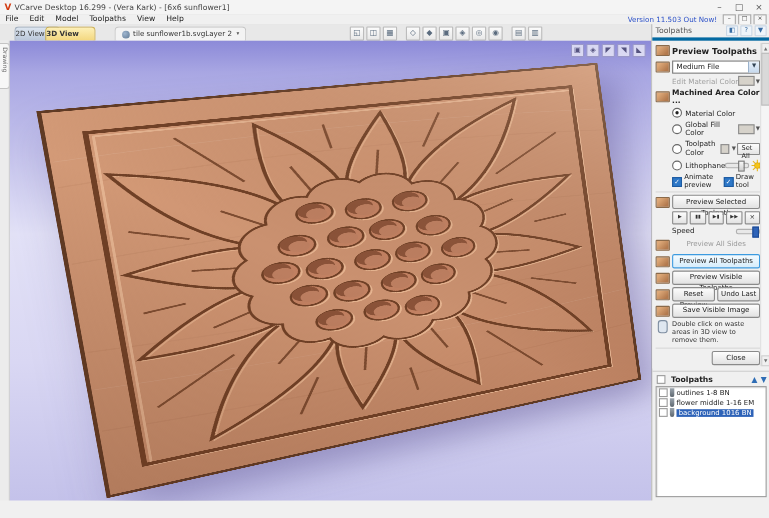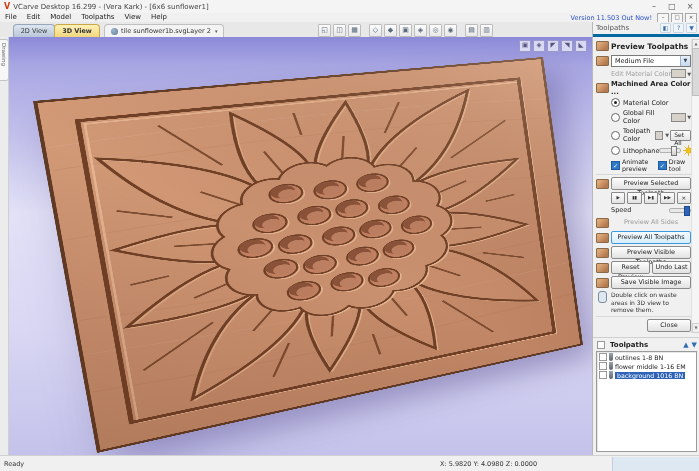--- a/index.html
+++ b/index.html
@@ -20,23 +20,23 @@
     display:flex;align-items:center;border-bottom:1px solid #e3e3e3;}
   .menu-item{padding:0 5px;font-size:7px;color:#222;line-height:9px;}
   .menubar-right{margin-left:auto;display:flex;align-items:center;gap:2px;padding-right:2px;}
   .version-link{color:#2b50c8;font-size:6.5px;margin-right:3px;}
   .mdi-btn{width:10px;height:8px;border:1px solid #a8a8a8;background:#f6f6f6;font-size:5.5px;
     line-height:7px;text-align:center;color:#444;}
 
   
   .tabrow{position:absolute;left:0;top:22px;width:592px;height:15px;background:#e8e8e8;}
   .vtab{position:absolute;top:2px;height:12px;border:1px solid #97a6b8;border-bottom:none;
-    border-radius:4px 4px 0 0;font-size:6.5px;text-align:center;line-height:12px;color:#333;}
+    border-radius:4px 4px 0 0;font-size:6.5px;line-height:12px;color:#333;}
   .tab-2d{left:13px;width:40px;background:linear-gradient(#dde6f0,#b9c6d9);}
-  .tab-3d{left:54px;width:44px;background:linear-gradient(#fdf0b8,#f3d77e);border-color:#c9a945;font-weight:bold;}
+  .tab-3d{left:41px;width:44px;background:linear-gradient(#fdf0b8,#f3d77e);border-color:#c9a945;font-weight:bold;}
   .tab-file{left:104px;min-width:100px;padding:0 6px;background:#f3f3f3;border-color:#c0c0c0;
     display:flex;align-items:center;gap:3px;}
   .svg-file-icon{width:7px;height:7px;border-radius:50%;background:radial-gradient(circle at 35% 35%,#9fb6cf,#5f7893);display:inline-block;}
   .toolbar-icons{position:absolute;left:318px;top:2px;height:12px;display:flex;align-items:center;gap:2px;}
   .tb-icon{width:11px;height:11px;border:1px solid #bcbcbc;background:linear-gradient(#fcfcfc,#e8e8e8);
     color:#5a6b7e;font-size:7px;line-height:10px;text-align:center;border-radius:1px;}
   .tb-sep{width:4px;}
 
   
   .leftstrip{position:absolute;left:0;top:37px;width:8px;height:418px;background:#ececec;border-right:1px solid #cfcfcf;}
@@ -521,18 +521,13 @@
         </div>
         <div class="tp-row">
           <span class="tiny-check"></span>
           <span class="bit-icon"></span>
           <span class="tp-name sel">background 1016 BN</span>
         </div>
       </div>
     </div>
   </div>
 
-  <div class="statusbar">
-    <span class="st-ready">Ready</span>
-    <span class="st-coords">X: 5.9820 Y: 4.0980 Z: 0.0000</span>
-    <span class="st-right"></span>
-  </div>
 </div>
 
 </body></html>

